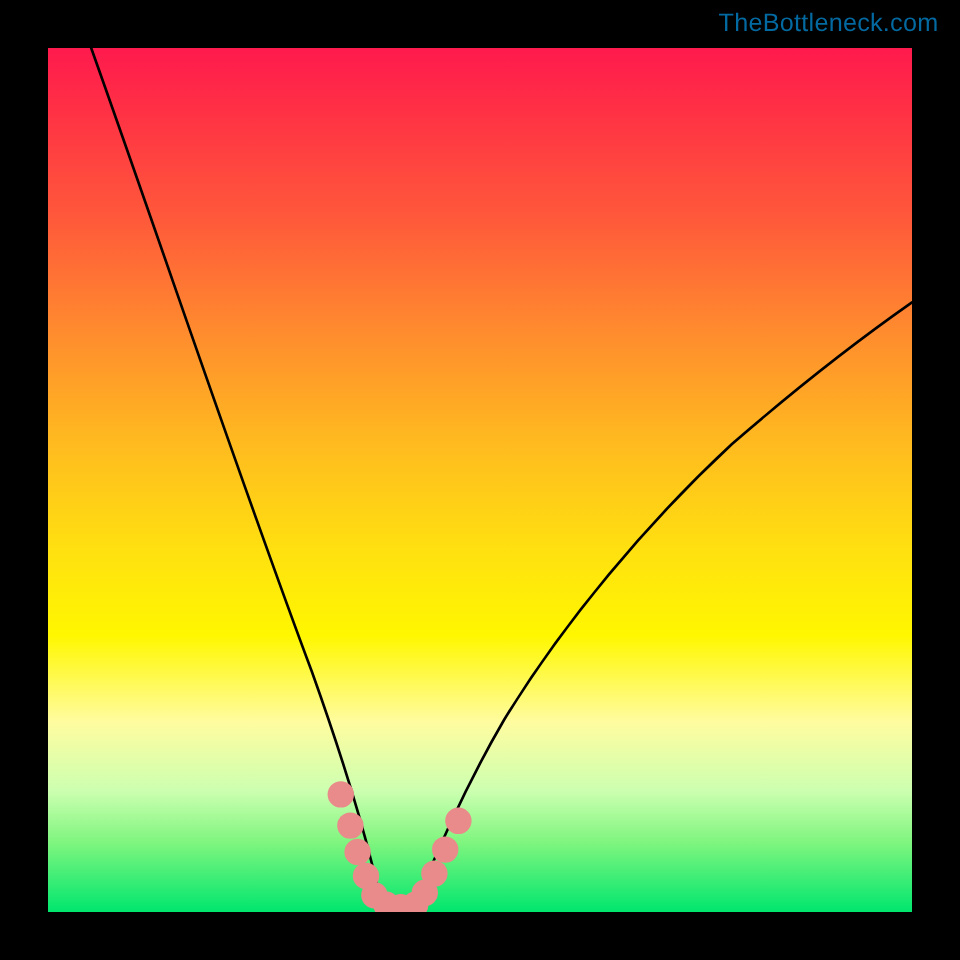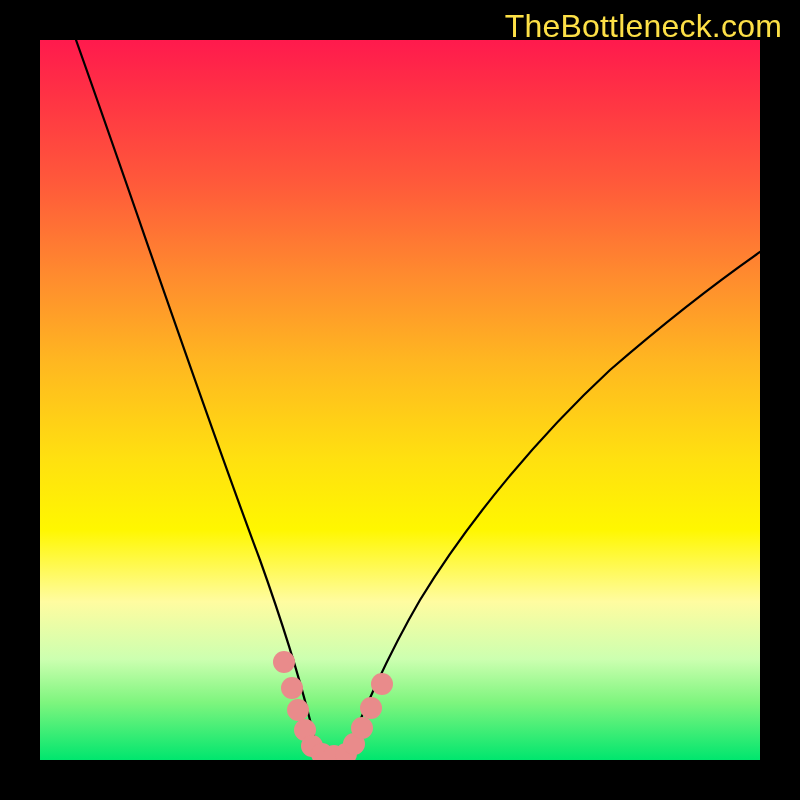--- a/index.html
+++ b/index.html
@@ -35,23 +35,23 @@
       #ccffb0 86%,
       #7ef57e 92%,
       #00e66e 100%
     );
     overflow: hidden;
   }
   .watermark {
     position: absolute;
     top: 8px;
     right: 18px;
-    font-size: 32px;
+    font-size: 21px;
     font-weight: 500;
-    color: #fde047;
+    color: #0369a1;
     letter-spacing: 0.2px;
     z-index: 5;
   }
   svg.curves {
     position: absolute;
     left: 0;
     top: 0;
     width: 720px;
     height: 720px;
   }

